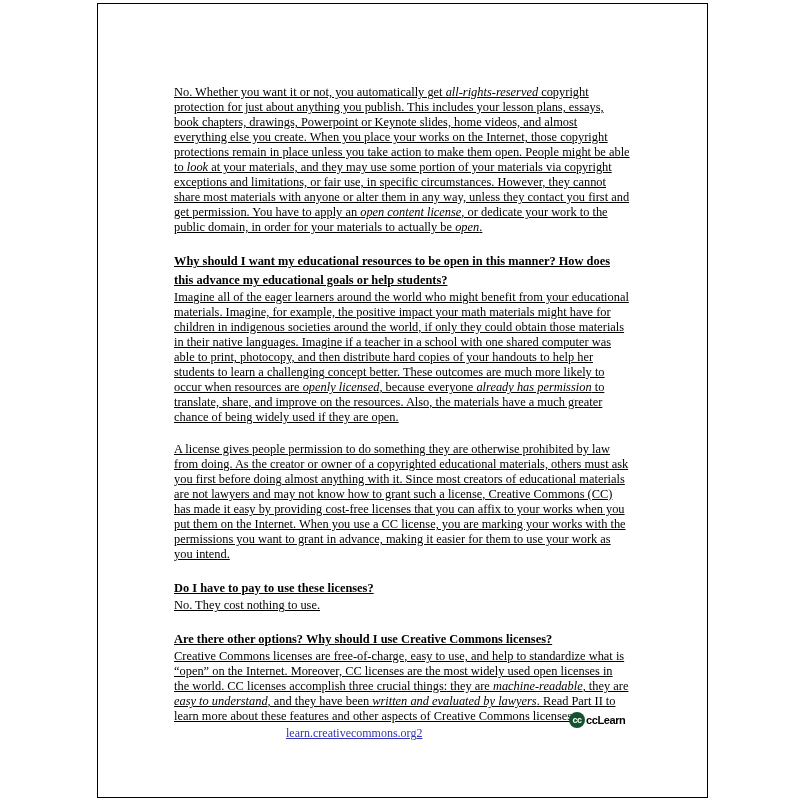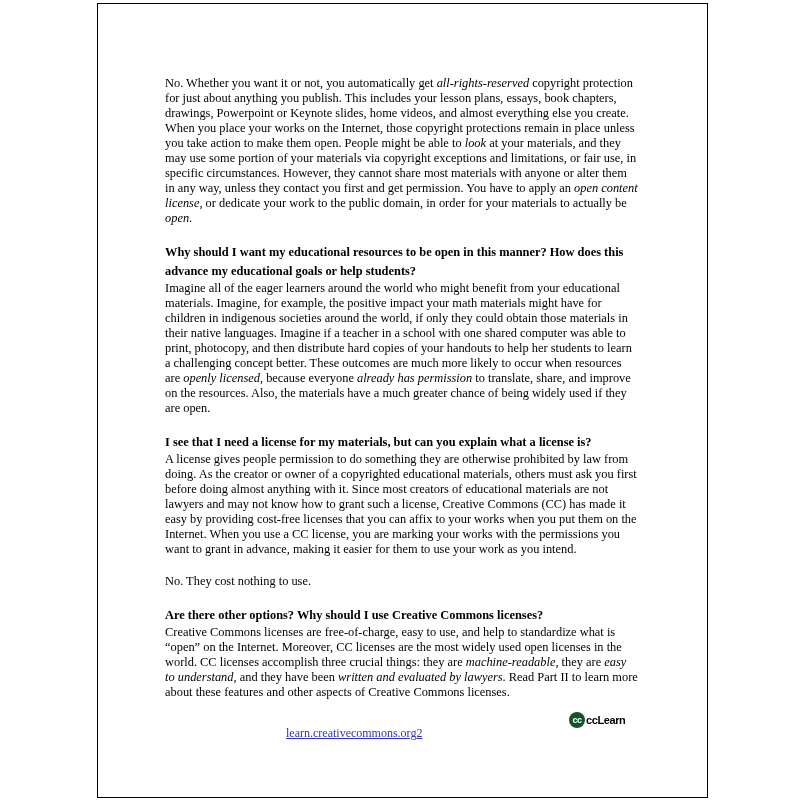--- a/index.html
+++ b/index.html
@@ -23,21 +23,21 @@
   .content {
     position: absolute;
     left: 63px;
     top: 68px;
     width: 482px;
     font-size: 12.4px;
     line-height: 15px;
     color: #000000;
     text-align: left;
   }
-  section { margin: 4px; }
+  section { margin: 13px; text-decoration: underline; }
   section + section { margin-top: 17px; }
   .q-heading {
     font-size: 12.4px;
     line-height: 19px;
     font-weight: bold;
     margin: 0;
     padding: 0;
   }
   .q-heading:empty { display: none; }
   .answer { margin: 0; padding: 0; }
@@ -103,25 +103,25 @@
 
       <p class="answer"><span>No. Whether you want it or not, you automatically get </span><i>all-rights-reserved</i><span> copyright protection for just about anything you publish. This includes your lesson plans, essays, book chapters, drawings, Powerpoint or Keynote slides, home videos, and almost everything else you create. When you place your works on the Internet, those copyright protections remain in place unless you take action to make them open. People might be able to </span><i>look</i><span> at your materials, and they may use some portion of your materials via copyright exceptions and limitations, or fair use, in specific circumstances. However, they cannot share most materials with anyone or alter them in any way, unless they contact you first and get permission. You have to apply an </span><i>open content license</i><span>, or dedicate your work to the public domain, in order for your materials to actually be </span><i>open</i><span>.</span></p>
     </section>
 
     <section>
       <h2 class="q-heading">Why should I want my educational resources to be open in this manner? How does this advance my educational goals or help students?</h2>
       <p class="answer"><span>Imagine all of the eager learners around the world who might benefit from your educational materials. Imagine, for example, the positive impact your math materials might have for children in indigenous societies around the world, if only they could obtain those materials in their native languages. Imagine if a teacher in a school with one shared computer was able to print, photocopy, and then distribute hard copies of your handouts to help her students to learn a challenging concept better. These outcomes are much more likely to occur when resources are </span><i>openly licensed</i><span>, because everyone </span><i>already has permission</i><span> to translate, share, and improve on the resources. Also, the materials have a much greater chance of being widely used if they are open.</span></p>
     </section>
 
     <section>
-      <h2 class="q-heading">I see that I need a license for my materials, but can you explain what a license is?</h2>
       <p class="answer"><span>A license gives people permission to do something they are otherwise prohibited by law from doing. As the creator or owner of a copyrighted educational materials, others must ask you first before doing almost anything with it. Since most creators of educational materials are not lawyers and may not know how to grant such a license, Creative Commons (CC) has made it easy by providing cost-free licenses that you can affix to your works when you put them on the Internet. When you use a CC license, you are marking your works with the permissions you want to grant in advance, making it easier for them to use your work as you intend.</span></p>
     </section>
 
     <section>
+      <h2 class="q-heading">Do I have to pay to use these licenses?</h2>
       <p class="answer"><span>No. They cost nothing to use.</span></p>
     </section>
 
     <section>
       <h2 class="q-heading">Are there other options? Why should I use Creative Commons licenses?</h2>
       <p class="answer"><span>Creative Commons licenses are free-of-charge, easy to use, and help to standardize what is “open” on the Internet. Moreover, CC licenses are the most widely used open licenses in the world. CC licenses accomplish three crucial things: they are </span><i>machine-readable</i><span>, they are </span><i>easy to understand</i><span>, and they have been </span><i>written and evaluated by lawyers</i><span>. Read Part II to learn more about these features and other aspects of Creative Commons licenses.</span></p>
     </section>
 
   </div>
 

